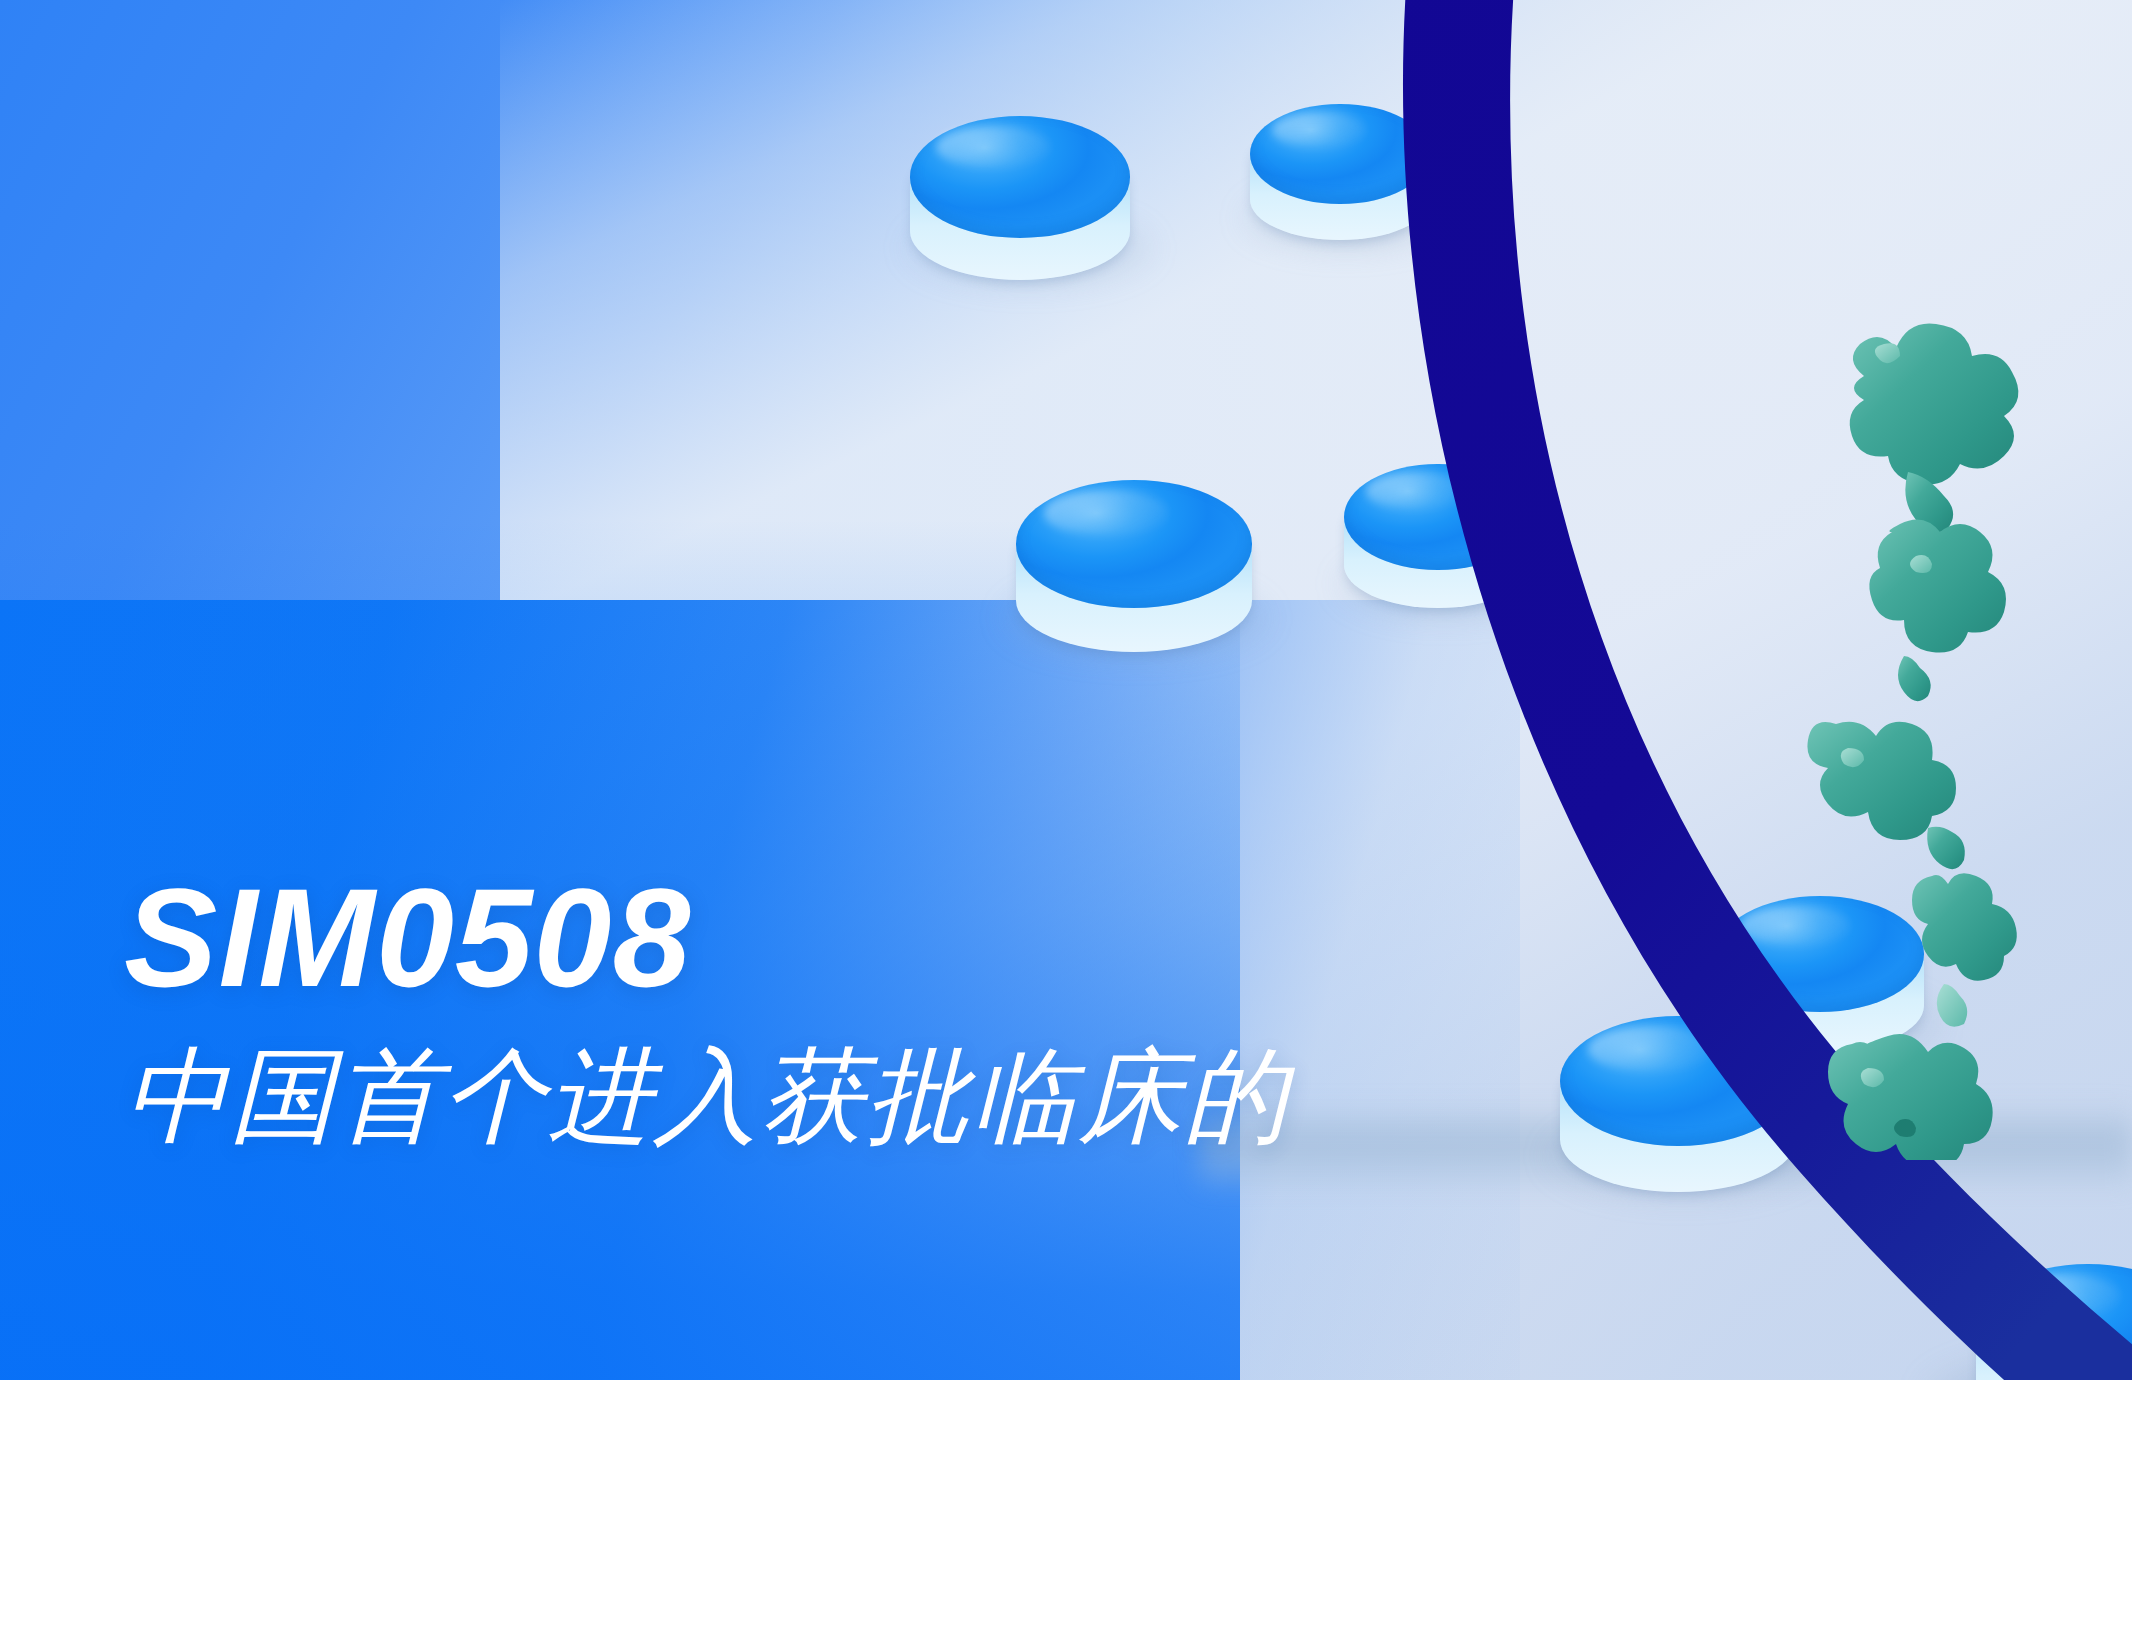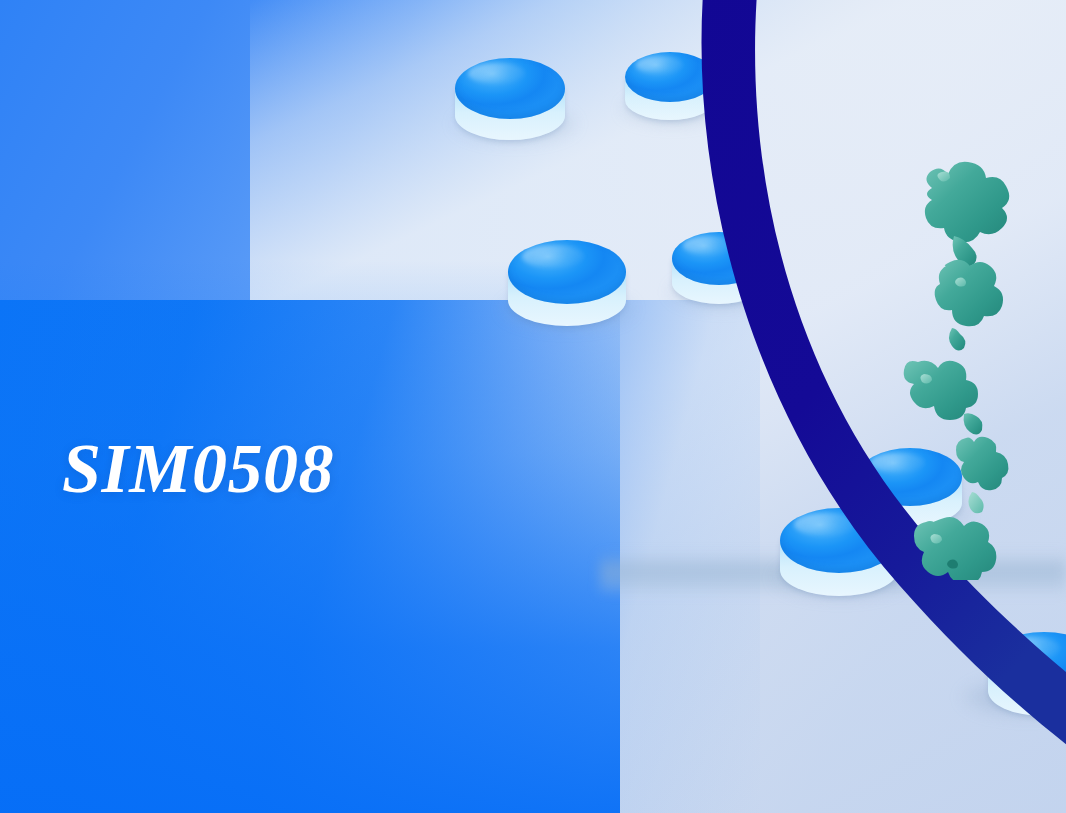--- a/index.html
+++ b/index.html
@@ -2,23 +2,23 @@
 <html><head>
 <meta charset="utf-8">
 <style>
   html, body {
     margin: 0; padding: 0;
     background: #ffffff;
   }
   #poster {
     position: relative;
     width: 1066px;
-    height: 813px;
+    height: 690px;
     overflow: hidden;
-    font-family: Liberation Serif, serif;
+    font-family: Liberation Sans, sans-serif;
     background: #ec4899;
   }
 
   
   .layer { position: absolute; inset: 0; }
 
   
   .white-panel {
     position: absolute;
     left: 700px; top: -40px;
@@ -313,15 +313,16 @@
                q4,12 18,12 q14,0 16,-12 q12,0 14,-12 q2,-12 -8,-18
                q4,-12 -6,-18 q-10,-6 -18,2 q-8,-12 -20,-8 q-12,4 -10,4
                q-4,-2 -8,0 Z" fill="url(#tealG)"></path>
       <path d="M54,384 q-6,2 -2,8 q6,4 10,-2 q0,-6 -8,-6 Z" fill="url(#tealLight)"></path>
       <path d="M70,410 q-6,4 0,8 q8,2 8,-4 q-2,-6 -8,-4 Z" fill="#1e7d71"></path>
     </g>
   </svg>
 
   <div class="text-block">
     <div class="headline">SIM0508</div>
+    <div class="subline">中国首个进入获批临床的</div>
   </div>
 
 </div>
 
 </body></html>

